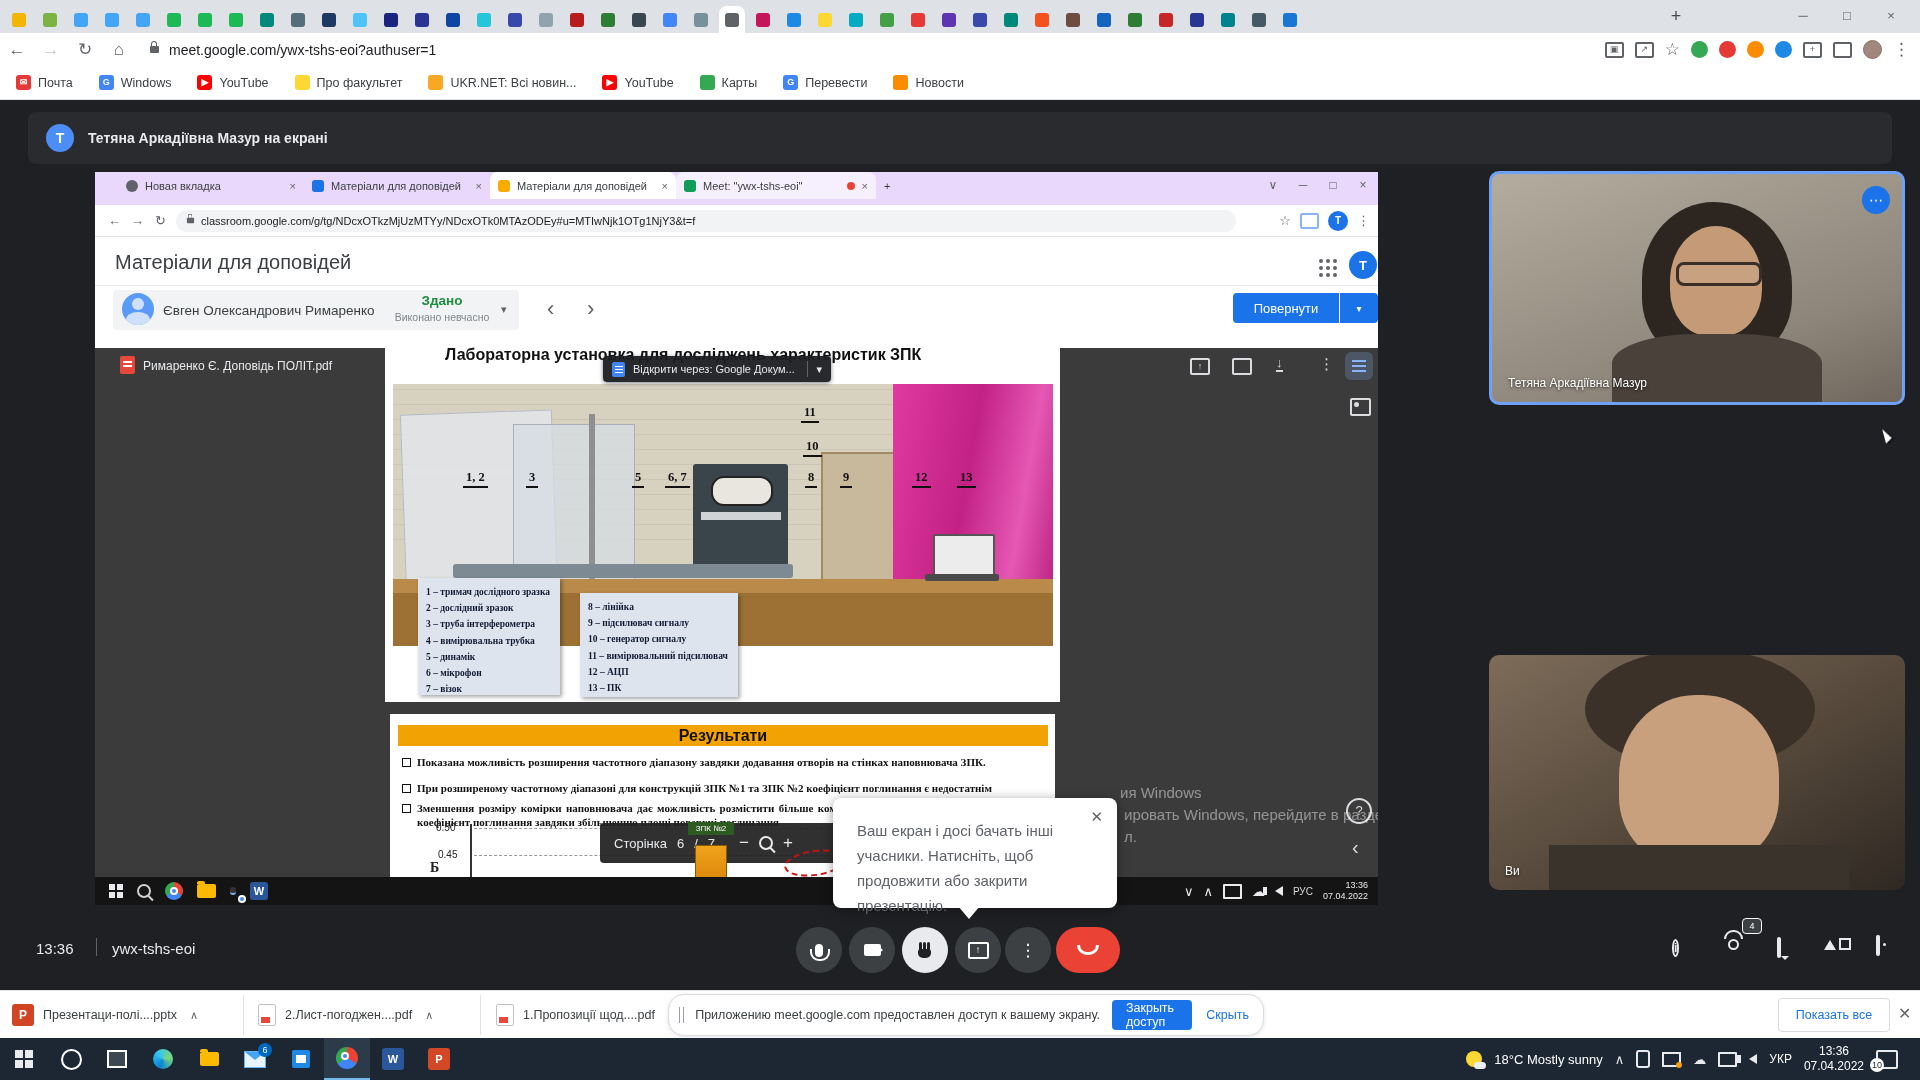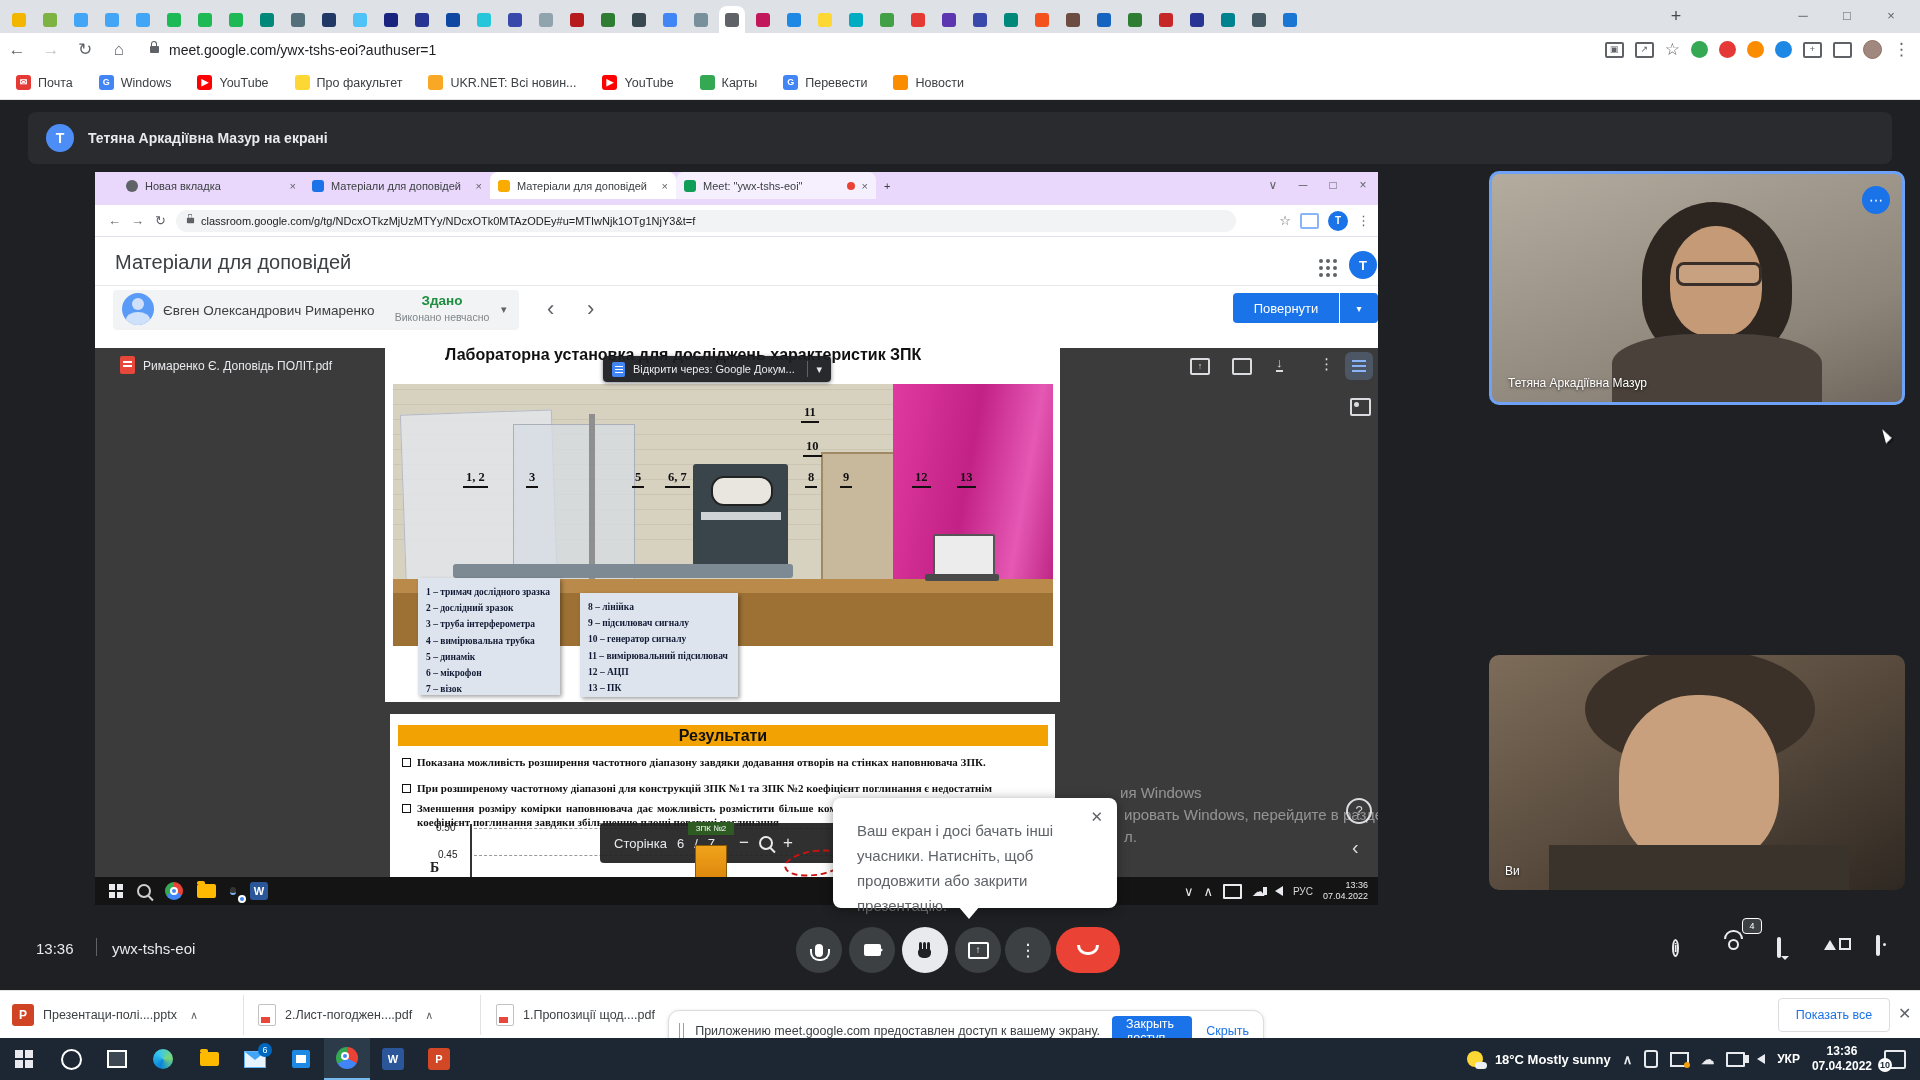--- a/index.html
+++ b/index.html
@@ -179,21 +179,21 @@
 
   
   .dlbar{left:0;top:990px;width:1920px;height:48px;background:#fff;border-top:1px solid #e3e3e3;box-sizing:border-box;}
   .dl-item{position:absolute;top:6px;height:36px;display:flex;align-items:center;gap:9px;}
   .dl-sep{position:absolute;top:4px;width:1px;height:40px;background:#e3e3e3;}
   .ppt-ico{width:22px;height:22px;border-radius:3px;background:#d04423;color:#fff;font-weight:bold;font-size:12px;text-align:center;line-height:22px;}
   .pdf-page{width:16px;height:20px;background:#fff;border:1.5px solid #c2c2c2;border-radius:2px;position:relative;}
   .pdf-page::after{content:"";position:absolute;left:2px;bottom:2px;width:9px;height:6px;background:#e8483b;}
   .dl-name{font-size:12.5px;color:#3c4043;white-space:nowrap;}
   .dl-caret{color:#5f6368;font-size:11px;margin-left:4px;}
-  .notifcard{position:absolute;left:668px;top:19px;width:596px;height:42px;background:#fff;border:1px solid #dadce0;border-radius:11px;box-shadow:0 1px 4px rgba(0,0,0,.12);display:flex;align-items:center;box-sizing:border-box;}
+  .notifcard{position:absolute;left:668px;top:3px;width:596px;height:42px;background:#fff;border:1px solid #dadce0;border-radius:16px;box-shadow:0 1px 4px rgba(0,0,0,.12);display:flex;align-items:center;box-sizing:border-box;}
   .gripbars{width:2px;height:16px;background:#9aa0a6;margin:0 3px 0 10px;box-shadow:4px 0 0 #9aa0a6;}
   .notif-text{font-size:12.5px;color:#3c4043;margin-left:12px;white-space:nowrap;}
   .blue-btn{height:30px;background:#1a73e8;border-radius:4px;color:#fff;font-size:12.5px;display:flex;align-items:center;padding:0 14px;margin-left:12px;}
   .blue-link{color:#1a73e8;font-size:12.5px;margin:0 14px 0 14px;}
   .showall{position:absolute;left:1778px;top:7px;width:112px;height:34px;border:1px solid #dadce0;border-radius:4px;color:#1a73e8;font-size:12.5px;display:flex;align-items:center;justify-content:center;box-sizing:border-box;}
   .dl-x{position:absolute;left:1898px;top:13px;color:#5f6368;font-size:16px;}
 
   
   .taskbar{left:0;top:1038px;width:1920px;height:42px;background:#1c2733;display:flex;align-items:center;}
   .tb-start{width:48px;height:42px;display:flex;align-items:center;justify-content:center;}
@@ -201,21 +201,21 @@
   .tb-search input{border:none;outline:none;font-size:13px;color:#333;width:270px;font-family:"Liberation Sans",sans-serif;background:transparent;}
   .tb-ico{width:46px;height:42px;display:flex;align-items:center;justify-content:center;position:relative;}
   .cortana{width:17px;height:17px;border:2px solid #fff;border-radius:50%;}
   .taskview{width:16px;height:14px;border:2px solid #fff;position:relative;background:rgba(255,255,255,.15);}
   .edge-ico{width:20px;height:20px;border-radius:50%;background:conic-gradient(from 200deg,#0883d9,#36c5f0,#7ad87a,#0883d9);}
   .mail-ico{width:20px;height:15px;background:#e8f3fd;border:1px solid #64b5f6;position:relative;}
   .mail-ico::before{content:"";position:absolute;left:0;top:0;border-left:10px solid transparent;border-right:10px solid transparent;border-top:8px solid #42a5f5;}
   .store-ico{width:18px;height:18px;background:#1e88e5;border-radius:2px;position:relative;}
   .store-ico::before{content:"";position:absolute;left:4px;top:5px;width:10px;height:8px;background:#fff;}
   .badge{position:absolute;right:6px;top:5px;min-width:14px;height:14px;border-radius:7px;background:#0067c0;color:#fff;font-size:9px;text-align:center;line-height:14px;}
-  .tb-right{margin-left:auto;display:flex;align-items:center;gap:12px;padding-right:14px;color:#fff;font-weight:bold;}
+  .tb-right{margin-left:auto;display:flex;align-items:center;gap:12px;padding-right:22px;color:#fff;}
   .sun{width:16px;height:16px;border-radius:50%;background:#fdd835;position:relative;}
   .sun::after{content:"";position:absolute;right:-4px;bottom:-2px;width:12px;height:7px;border-radius:6px;background:#eceff1;}
   .tb-weather{font-size:13px;color:#fff;white-space:nowrap;}
   .tray-glyph{color:#e8eaed;font-size:13px;}
   .mon-ico{width:15px;height:11px;border:2px solid #e8eaed;border-radius:1px;}
   .spk-ico{width:0;height:0;border-top:5px solid transparent;border-bottom:5px solid transparent;border-right:8px solid #e8eaed;position:relative;}
   .spk-ico::before{content:"";position:absolute;left:-12px;top:-4px;width:4px;height:8px;background:#e8eaed;}
   .cast-ico{width:15px;height:11px;border:2px solid #e8eaed;position:relative;}
   .cast-ico::after{content:"";position:absolute;right:-3px;bottom:-3px;width:6px;height:6px;border-radius:50%;background:#f59e0b;}
   .tb-lang{font-size:12px;color:#fff;}

